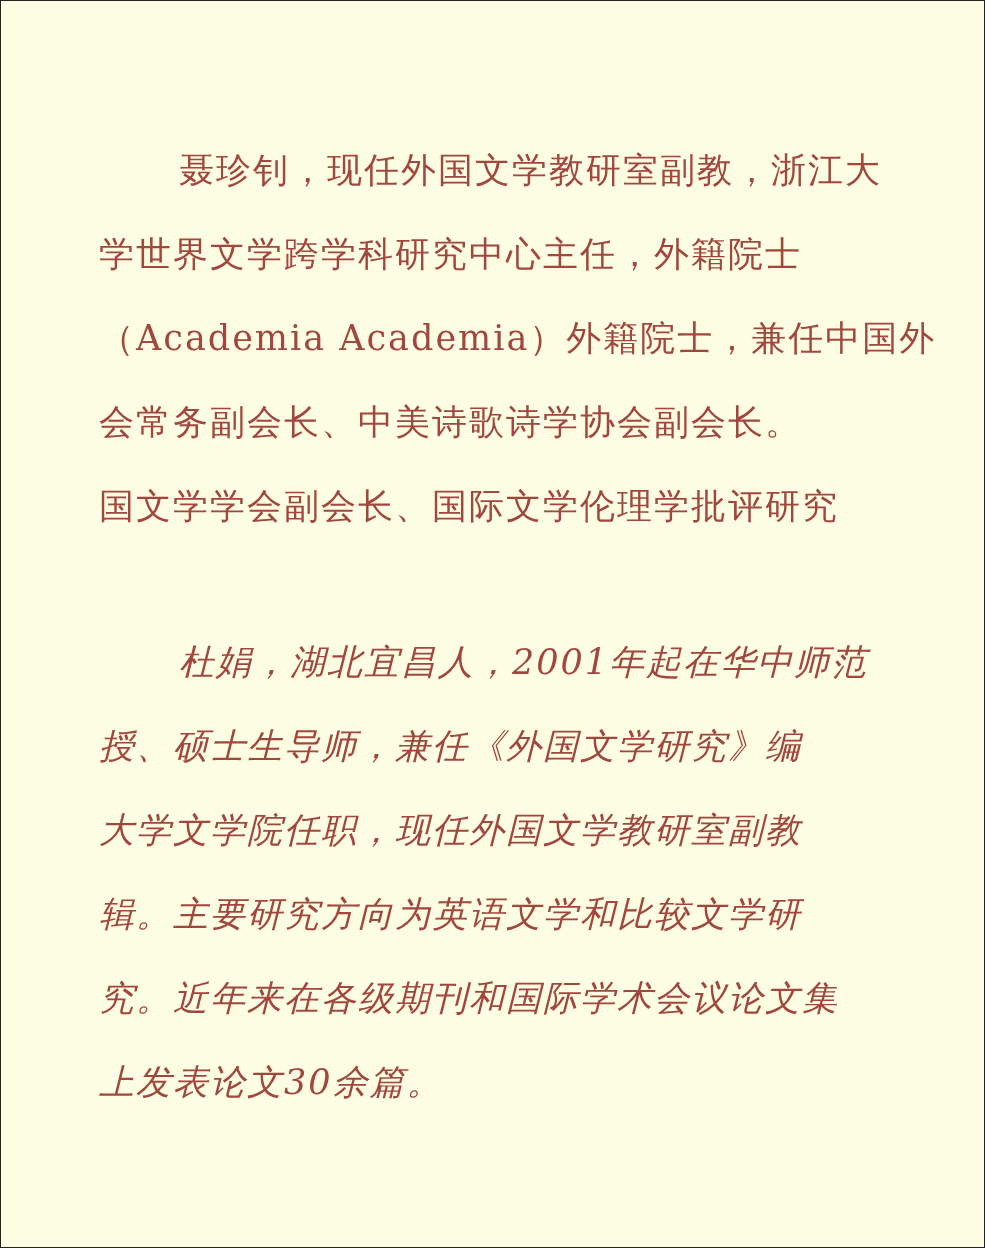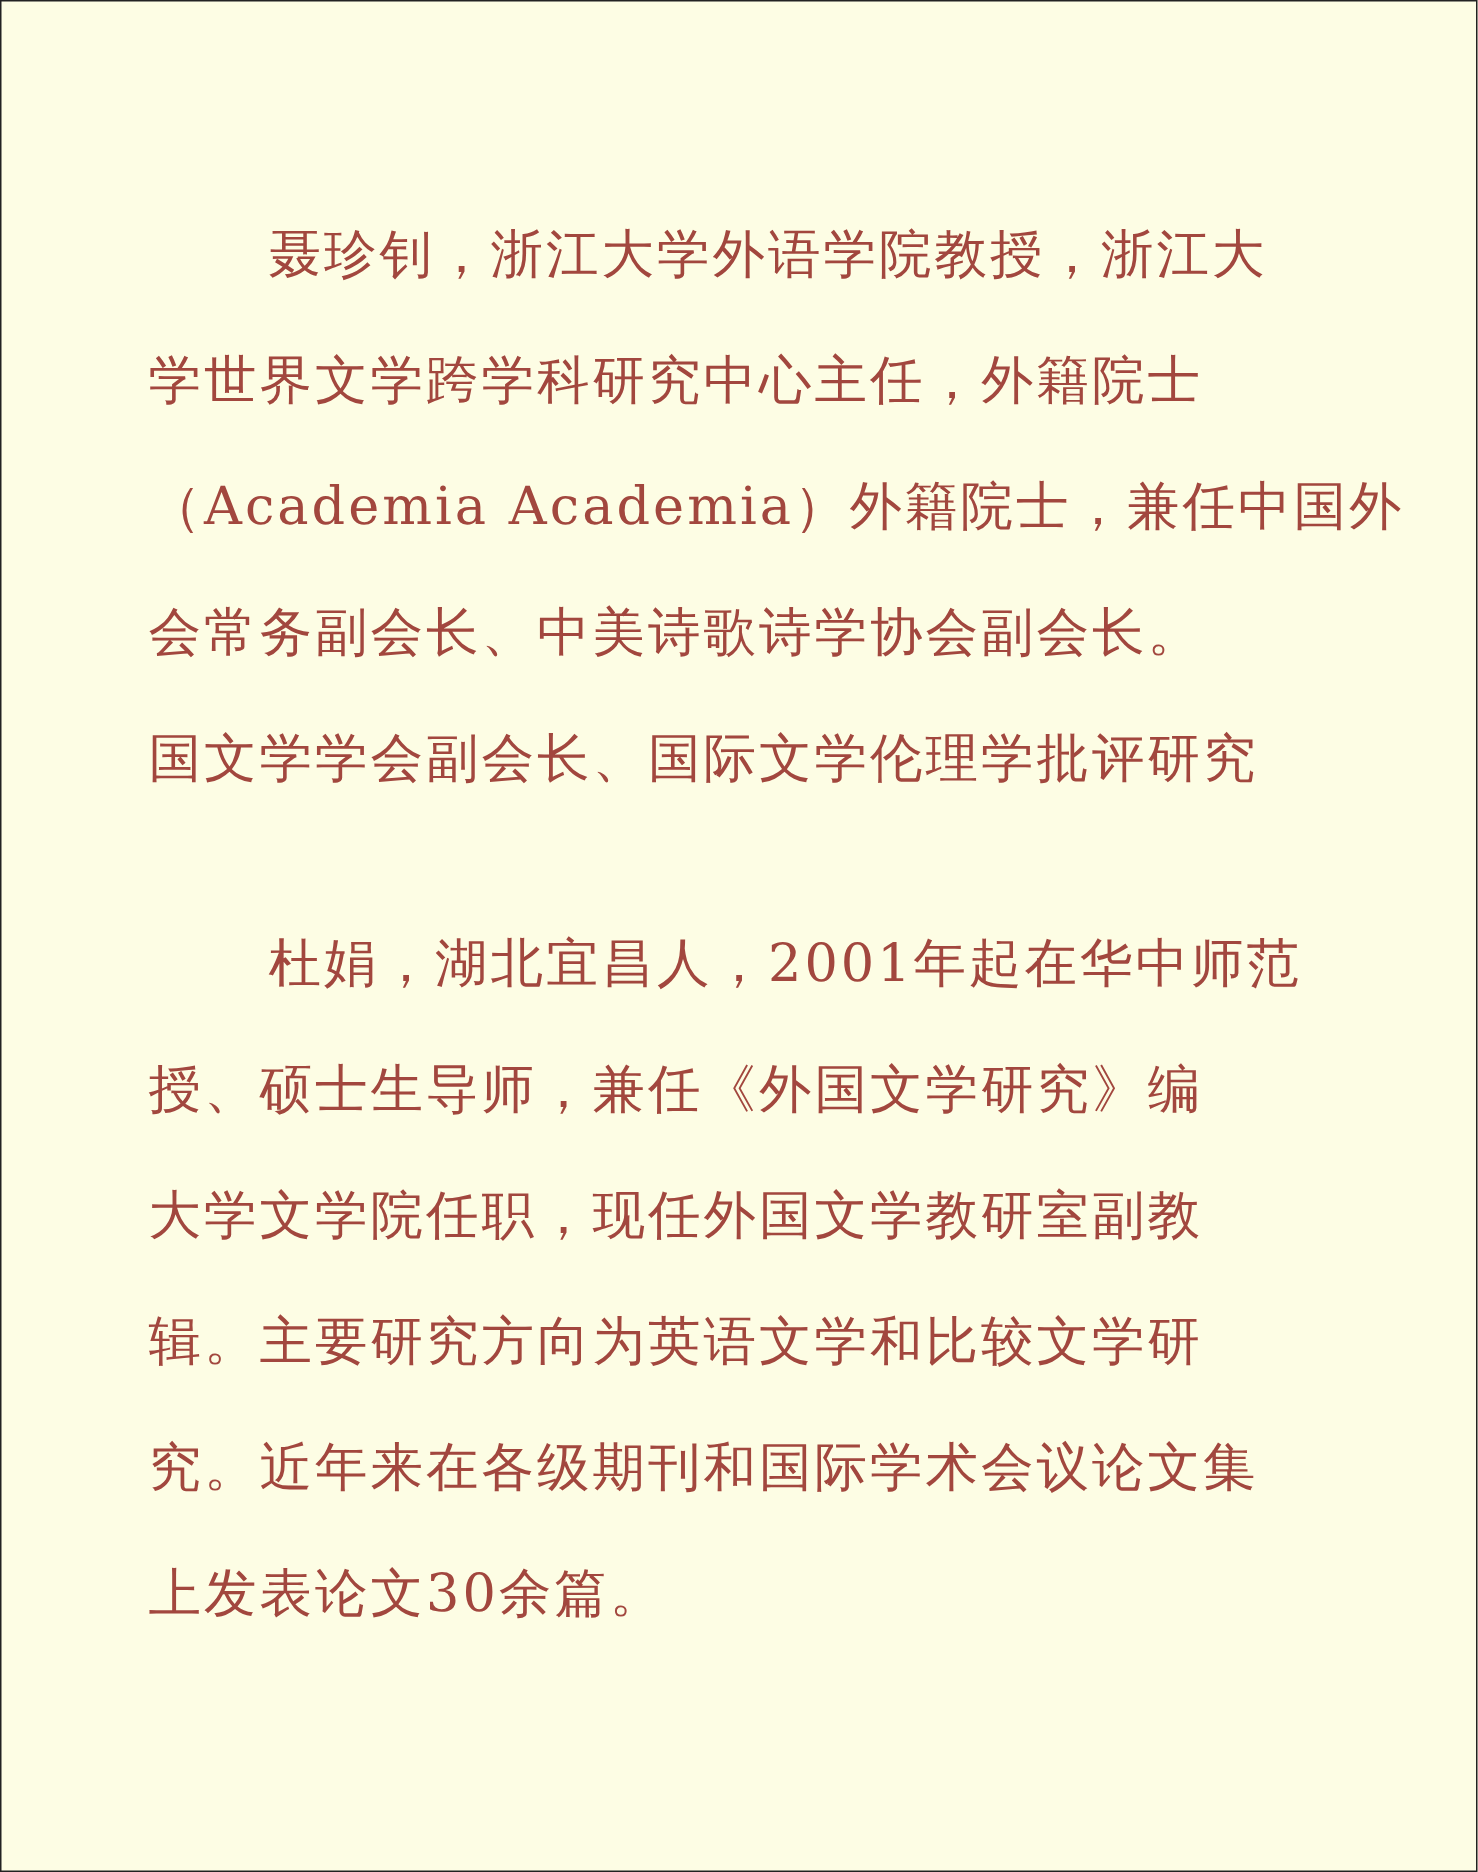--- a/index.html
+++ b/index.html
@@ -33,30 +33,30 @@
       text-align: justify;
       text-align-last: left;
       margin: 0;
     }
     .bio .line {
       display: block;
       white-space: nowrap;
       height: 84px;
     }
     .bio-1 { top: 127px; }
-    .bio-2 { top: 600px; }
+    .bio-2 { top: 619px; font-style: italic; }
     .indent { padding-left: 80px; }
   </style>
 </head>
 <body>
 
 <div class="page">
 
   <div class="bio bio-1">
-    <span class="line indent">聂珍钊，浙江大学外语学院教授，浙江大</span>
+    <span class="line indent">聂珍钊，现任外国文学教研室副教，浙江大</span>
     <span class="line">学世界文学跨学科研究中心主任，外籍院士</span>
     <span class="line">（Academia Academia）外籍院士，兼任中国外</span>
     <span class="line">会常务副会长、中美诗歌诗学协会副会长。</span>
     <span class="line">国文学学会副会长、国际文学伦理学批评研究</span>
   </div>
 
   <div class="bio bio-2">
     <span class="line indent">杜娟，湖北宜昌人，2001年起在华中师范</span>
     <span class="line">授、硕士生导师，兼任《外国文学研究》编</span>
     <span class="line">大学文学院任职，现任外国文学教研室副教</span>

